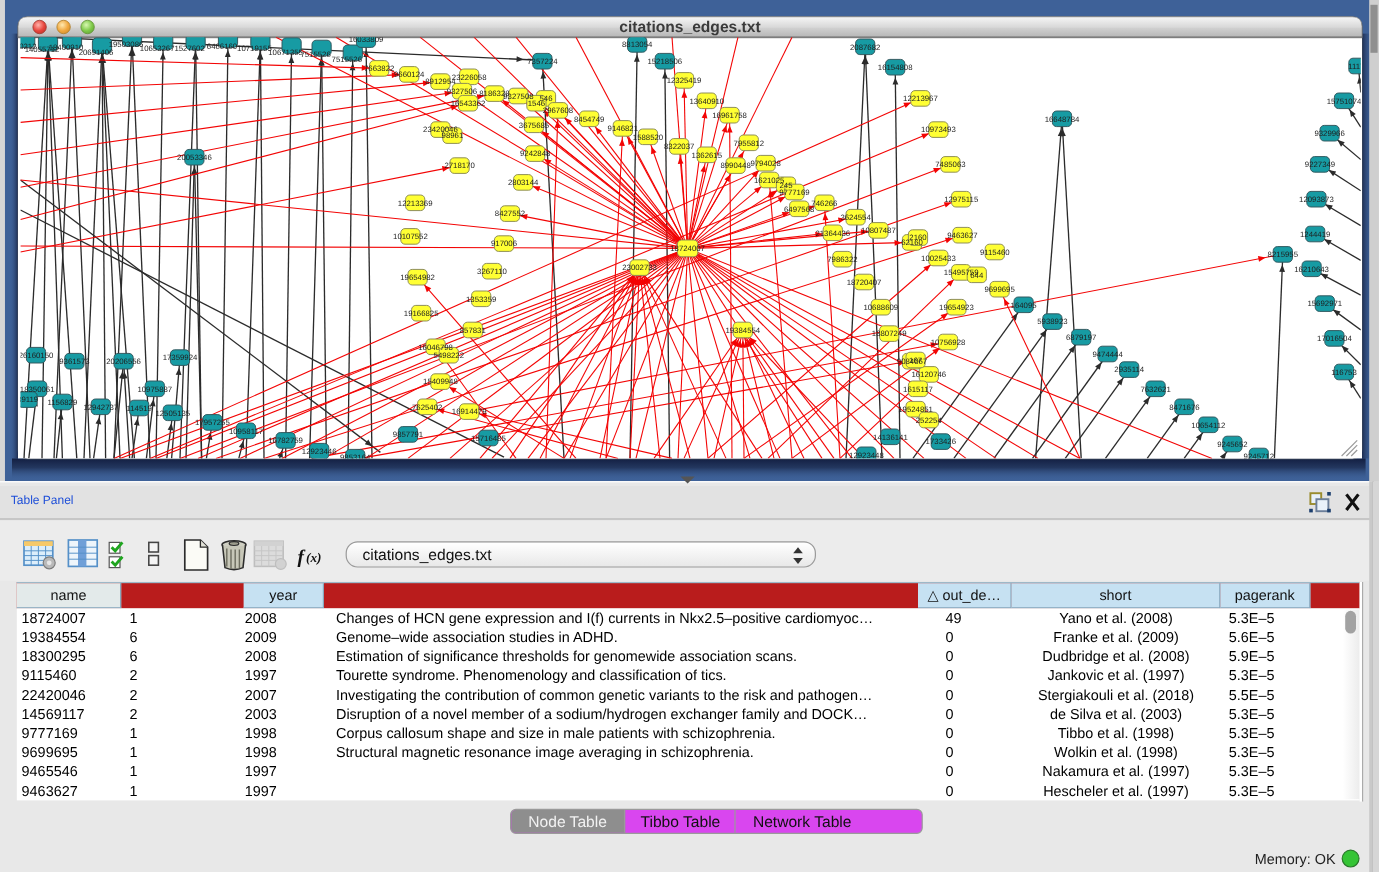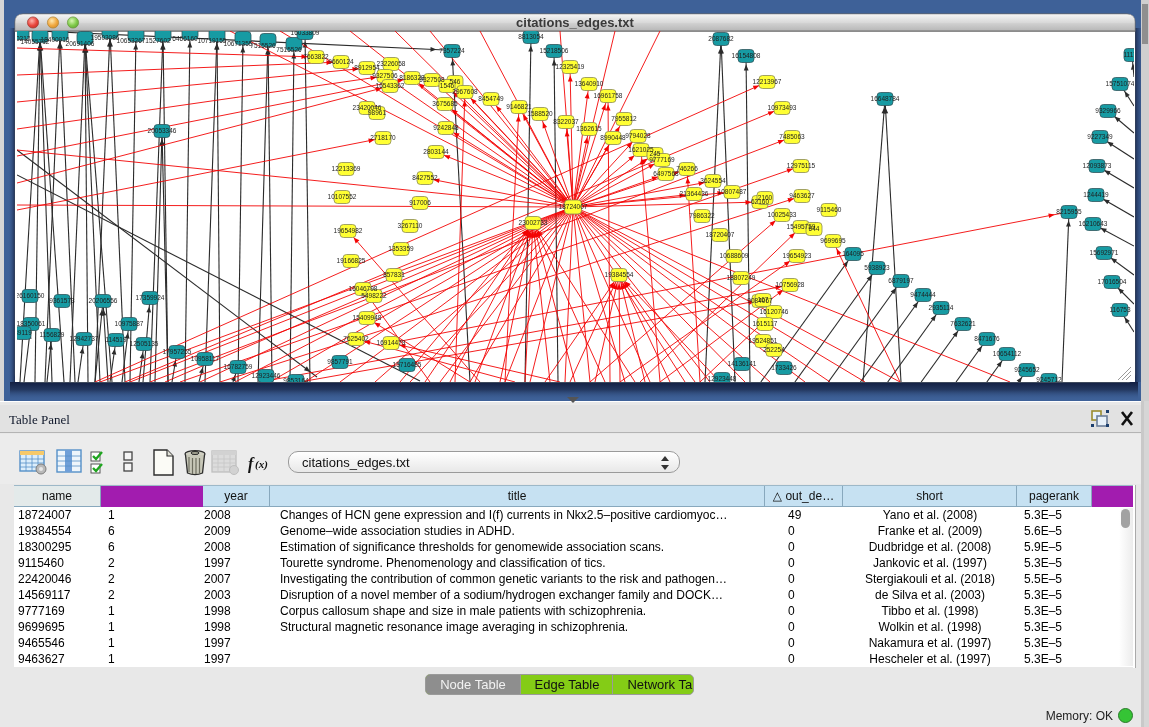--- a/index.html
+++ b/index.html
@@ -3,43 +3,43 @@
 <style>
 * { margin:0; padding:0; box-sizing:border-box; }
 html,body { width:1149px; height:727px; overflow:hidden; background:#d6d6d6;
   font-family:"Liberation Sans", sans-serif; }
 #root { position:relative; width:1149px; height:727px; }
 
 #panel { position:absolute; left:0px; top:401px; width:1144px; height:326px;
   background:#e8e8e8; border-top:1px solid #fff; }
 #phead { position:absolute; left:0; top:3px; width:1144px; height:28px; background:#e2e2e2;
   border-bottom:1px solid #b4b4b4; }
-#phead .t { position:absolute; left:9px; top:7px; font-size:13px; color:#0f172a;font-family:Liberation Serif, serif; }
+#phead .t { position:absolute; left:9px; top:7px; font-size:10px; color:#1d4ed8; }
 #toolbar { position:absolute; left:0; top:32px; width:1144px; height:50px; background:#ececec; }
 #combo { position:absolute; left:288px; top:17px; width:392px; height:22px; border:1px solid #9a9a9a;
   border-radius:10px; background:linear-gradient(#ffffff,#e8e8e8); }
 #combo .t { position:absolute; left:13px; top:3px; font-size:13px; color:#111; }
 
 
 #thead { position:absolute; left:14px; top:485px; width:1119px; height:22px;
-  background:#a21caf; border-top:1px solid #9db8c8; }
+  background:#b91c1c; border-top:1px solid #9db8c8; }
 .hc { position:absolute; top:0; height:21px; background:#c6e1f2; border-right:1px solid #88a8bd;
   border-bottom:1px solid #88a8bd; font-size:12px; color:#111; text-align:center; line-height:21px; }
 #tbody { position:absolute; left:14px; top:507px; width:1119px; height:160px; background:#fff; overflow:hidden; }
 .row { position:absolute; left:0; width:1119px; height:16px; font-size:12px; color:#000; }
 .row span { position:absolute; top:1px; white-space:nowrap; }
 .c0 { left:4px; } .c1 { left:94px; } .c2 { left:190px; } .c3 { left:266px; }
 .c4 { left:759px;margin-left:15px; } .c5 { left:829px; width:174px; text-align:center; } .c6 { left:990px;margin-left:20px; }
 #tscroll { position:absolute; left:1119px; top:508px; width:14px; height:158px;
   background:linear-gradient(90deg,#ffffff,#ececec); }
 #tthumb { position:absolute; left:2px; top:1px; width:9px; height:19px; background:#a2a2a2; border-radius:5px; }
 #tright { position:absolute; left:1133px; top:485px; width:3px; height:183px; background:#fff; border-right:1px solid #aaa; }
 
-#tabs { position:absolute; left:425px; top:674px; width:269px; height:21px; border:1px solid #9a9a9a;
-  border-radius:5px; background:#84cc16; overflow:hidden; font-size:13px; }
+#tabs { position:absolute; left:425px; top:674px; width:344px; height:21px; border:1px solid #9a9a9a;
+  border-radius:5px; background:#d946ef; overflow:hidden; font-size:13px; }
 #tabs div { position:absolute; top:0; height:21px; line-height:20px; text-align:center; color:#111; }
 #tab1 { left:0; width:95px; background:#8e8e8e; color:#f2f2f2 !important; border-right:1px solid #9a9a9a; }
 #tab2 { left:96px; width:91px; border-right:1px solid #9a9a9a; }
 #tab3 { left:188px; width:109px; }
 #status { position:absolute; left:0; top:700px; width:1144px; height:27px; }
 #mem { position:absolute; right:31px; top:9px; font-size:12px; color:#222;padding-left:32px; }
 #memdot { position:absolute; right:11px; top:8px; width:15px; height:15px; border-radius:50%;
   background:#35c435; border:1.5px solid #2a7a2a; }
 #appedge { position:absolute; left:1141px; top:401px; width:4px; height:326px; background:#c9c9c9; border-right:1px solid #909090; }
 #outrt { position:absolute; left:1144px; top:401px; width:5px; height:326px; background:#d6d6d6; }
@@ -785,21 +785,20 @@
             <polygon points="5,1 9,6 1,6" fill="#333"></polygon>
             <polygon points="5,15 9,10 1,10" fill="#333"></polygon>
           </svg>
         </div>
   </div>
 </div>
 <div id="thead">
   <div class="hc" style="left:0;width:87px;background:#e3eaea;">name</div>
   <div class="hc" style="left:87px;width:102px;margin-top:44px;">in_degree</div>
   <div class="hc" style="left:189px;width:67px;">year</div>
-  <div class="hc" style="left:256px;width:495px;">title</div>
   <div class="hc" style="left:751px;width:78px;">△ out_de…</div>
   <div class="hc" style="left:829px;width:174px;">short</div>
   <div class="hc" style="left:1003px;width:75px;">pagerank</div>
 </div>
 <div id="tbody">
 <div class="row" style="top:0px">
         <span class="c0">18724007</span>
         <span class="c1">1</span>
         <span class="c2">2008</span>
         <span class="c3">Changes of HCN gene expression and I(f) currents in Nkx2.5–positive cardiomyoc…</span>
@@ -886,21 +885,21 @@
         <span class="c5">Hescheler et al. (1997)</span>
         <span class="c6">5.3E–5</span>
       </div>
 </div>
 <div id="tscroll">
       <div id="tthumb"></div>
     </div>
 <div id="tright"></div>
 <div id="tabs">
   <div id="tab1">Node Table</div>
-      <div id="tab2">Edge Table</div>
+      <div id="tab2">Tibbo Table</div>
       <div id="tab3">Network Table</div>
 </div>
 <div id="status">
       <span id="mem">Memory: OK</span>
       <span id="memdot"></span>
     </div>
 <div id="appedge"></div>
     <div id="outrt"></div>
 <div id="notch"></div>
 </div>

